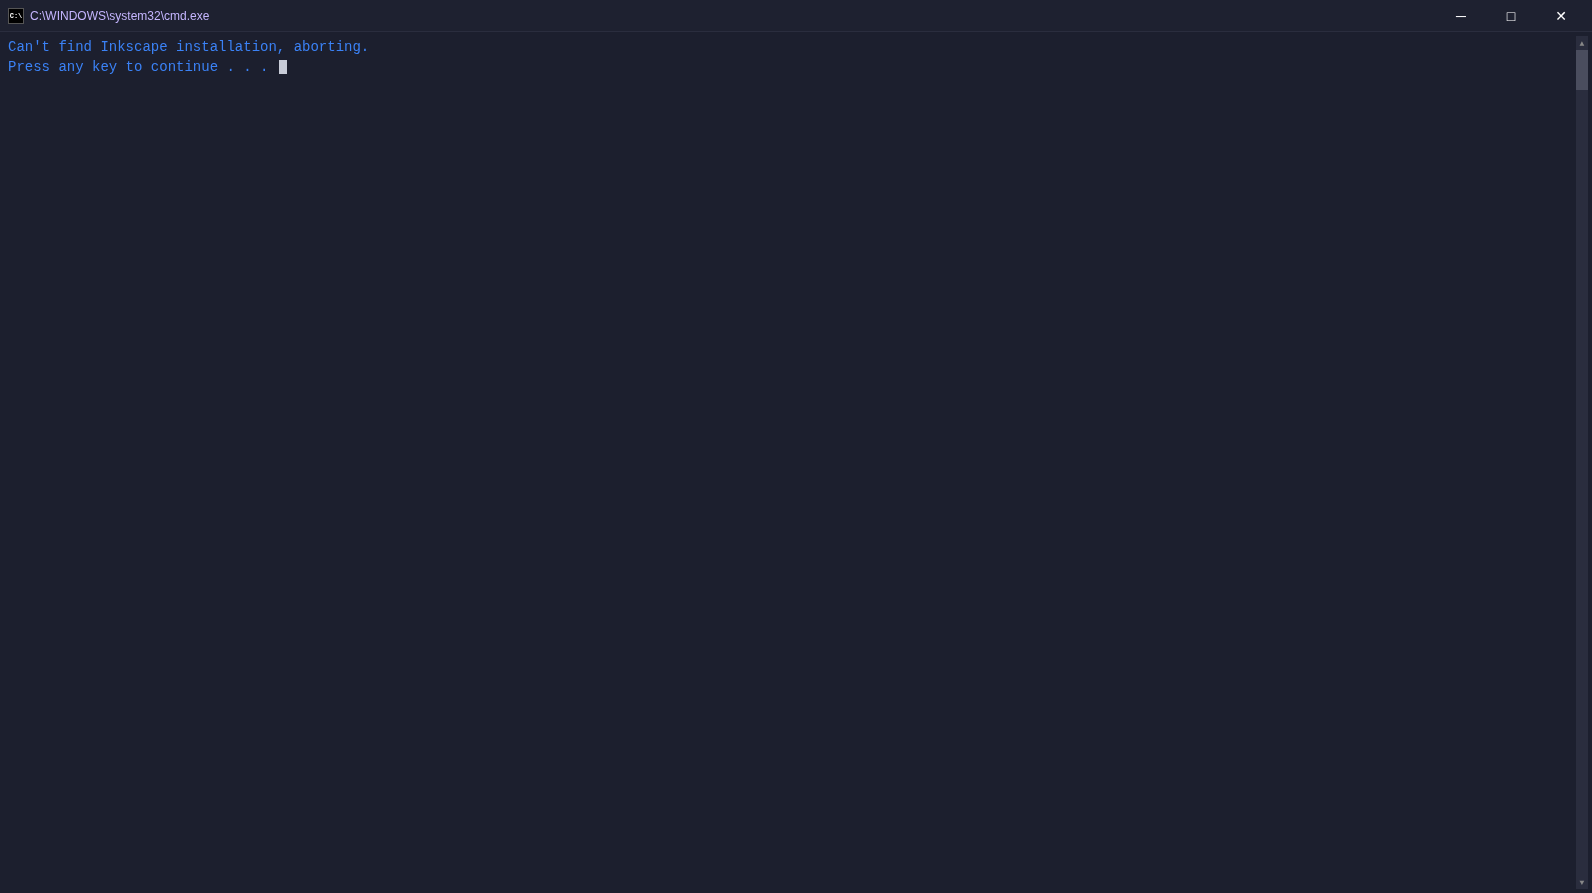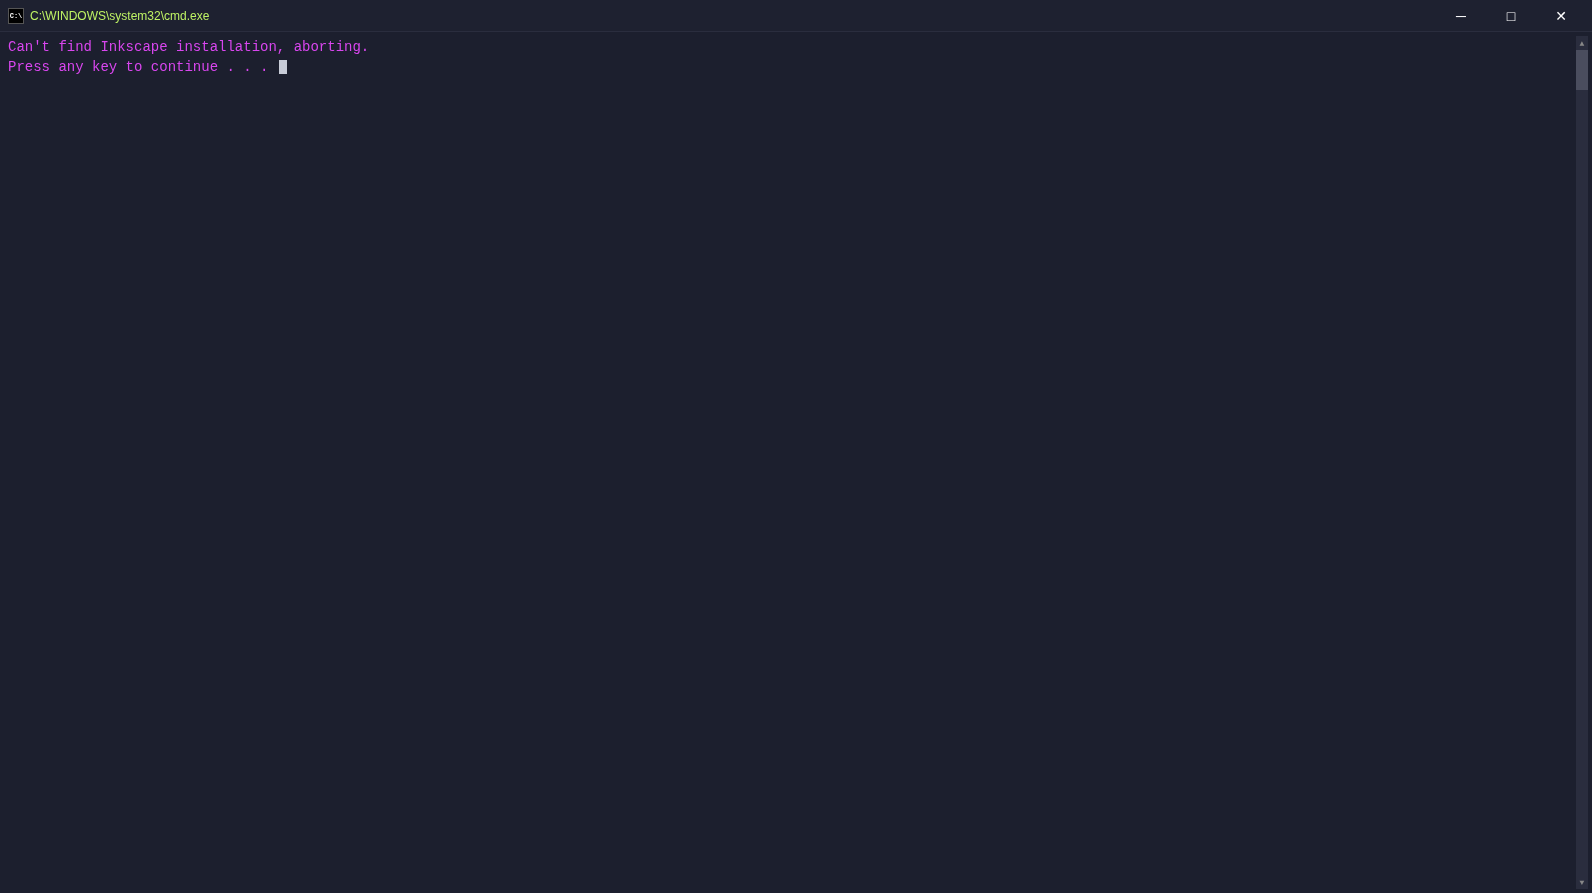--- a/index.html
+++ b/index.html
@@ -49,21 +49,21 @@
       display: flex;
       align-items: center;
       justify-content: center;
       font-size: 8px;
       color: #fff;
       font-weight: bold;
       flex-shrink: 0;
     }
 
     .titlebar-title {
-      color: #bef264;
+      color: #c4b5fd;
       font-size: 12px;
       font-family: 'Segoe UI', Arial, sans-serif;
     }
 
     .titlebar-controls {
       display: flex;
       align-items: center;
       gap: 4px;
     }
 
@@ -85,21 +85,21 @@
       flex: 1;
       background: #1c1f2e;
       padding: 4px 4px 4px 4px;
       position: relative;
       overflow: hidden;
       display: flex;
     }
 
     .console-content {
       flex: 1;
-      color: #d946ef;
+      color: #3b82f6;
       font-size: 14px;
       font-family: 'Courier New', Courier, monospace;
       line-height: 1.4;
       padding: 2px 4px;
       white-space: pre;
     }
 
     .scrollbar-track {
       width: 12px;
       background: #2a2d3e;

